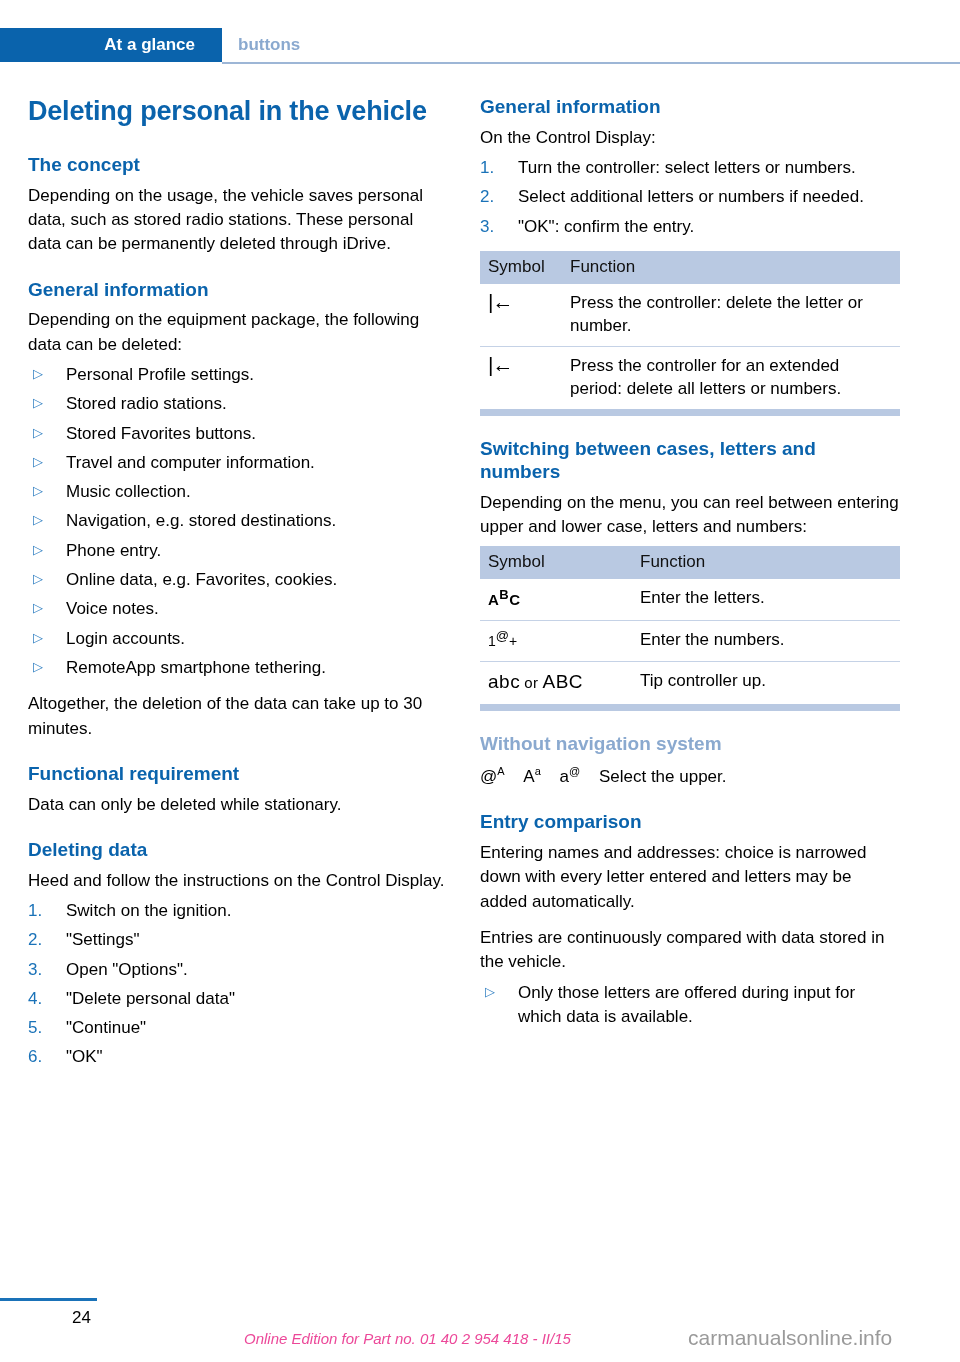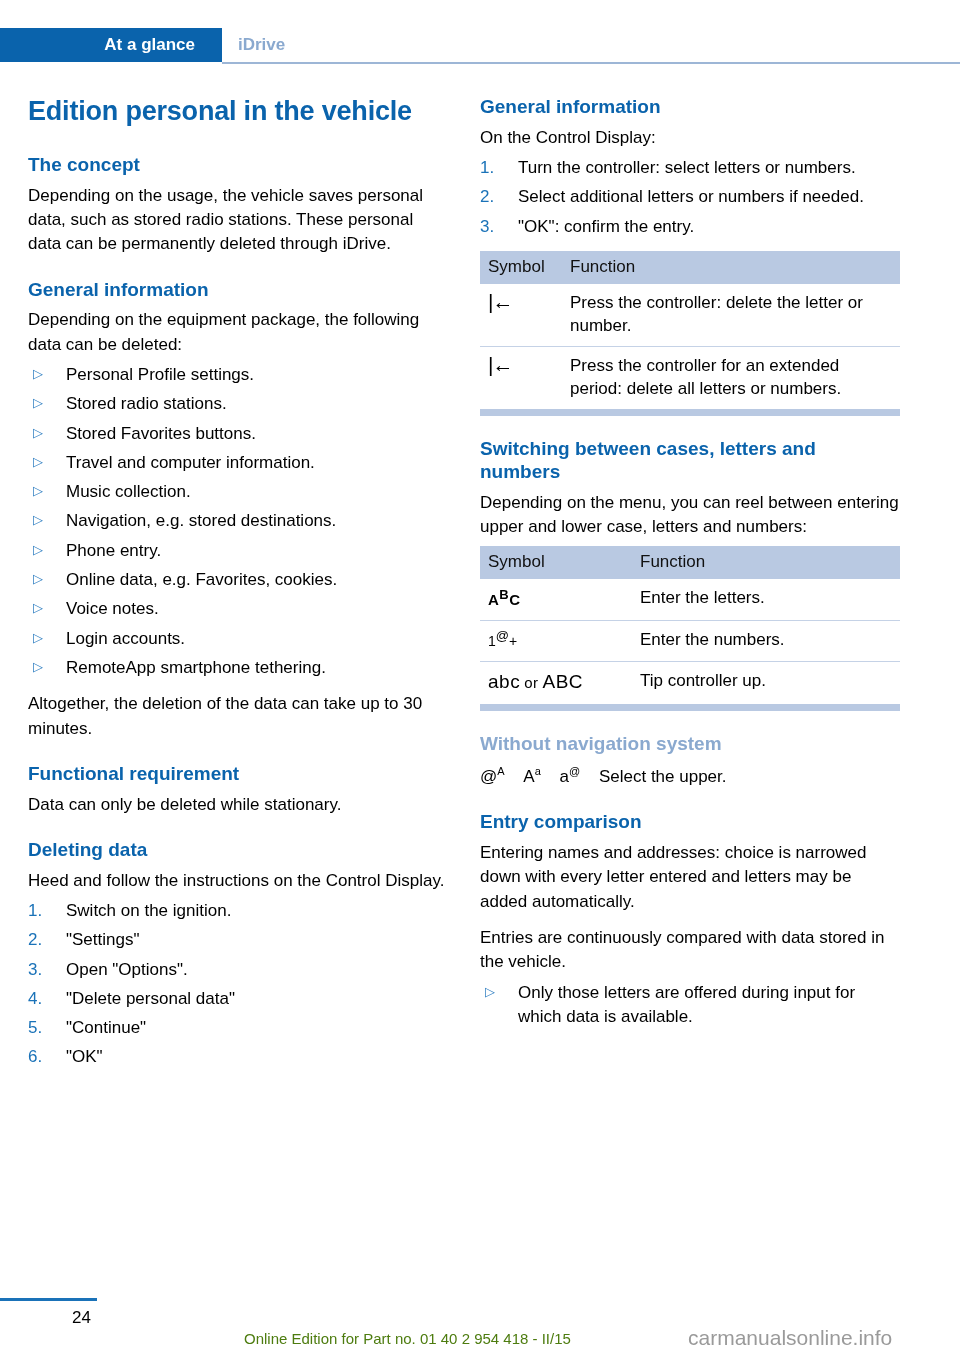--- a/index.html
+++ b/index.html
@@ -217,46 +217,47 @@
     left: 72px;
     top: 18px;
     font-size: 17px;
     color: #000;
   }
   .footer-center {
     position: absolute;
     left: 244px;
     top: 40px;
     font-size: 15px;
-    color: #4d7c0f;
+    color: #ec4899;
     white-space: nowrap;
+    font-style: italic;
   }
   .watermark {
     position: absolute;
     left: 688px;
     top: 36px;
     font-size: 21px;
     color: #9a9a9a;
     white-space: nowrap;
   }
 </style>
 </head>
 <body>
 
 <div class="page-header">
   <div class="header-tab-active">At a glance</div>
-  <div class="header-tab-inactive">iDrive</div>
+  <div class="header-tab-inactive">buttons</div>
   <div class="header-rule"></div>
 </div>
 
 <div class="columns">
 
   <div class="col col-left">
 
-    <h1 class="title">Edition personal in the vehicle</h1>
+    <h1 class="title">Deleting personal in the vehicle</h1>
 
     <h2 class="section first">The concept</h2>
     <p class="body">Depending on the usage, the vehicle saves personal data, such as stored radio stations. These personal data can be permanently deleted through iDrive.</p>
 
     <h2 class="section">General information</h2>
     <p class="body tight">Depending on the equipment package, the following data can be deleted:</p>
 
     <ul class="tri-list">
       <li>
         <span class="marker">▷</span>

